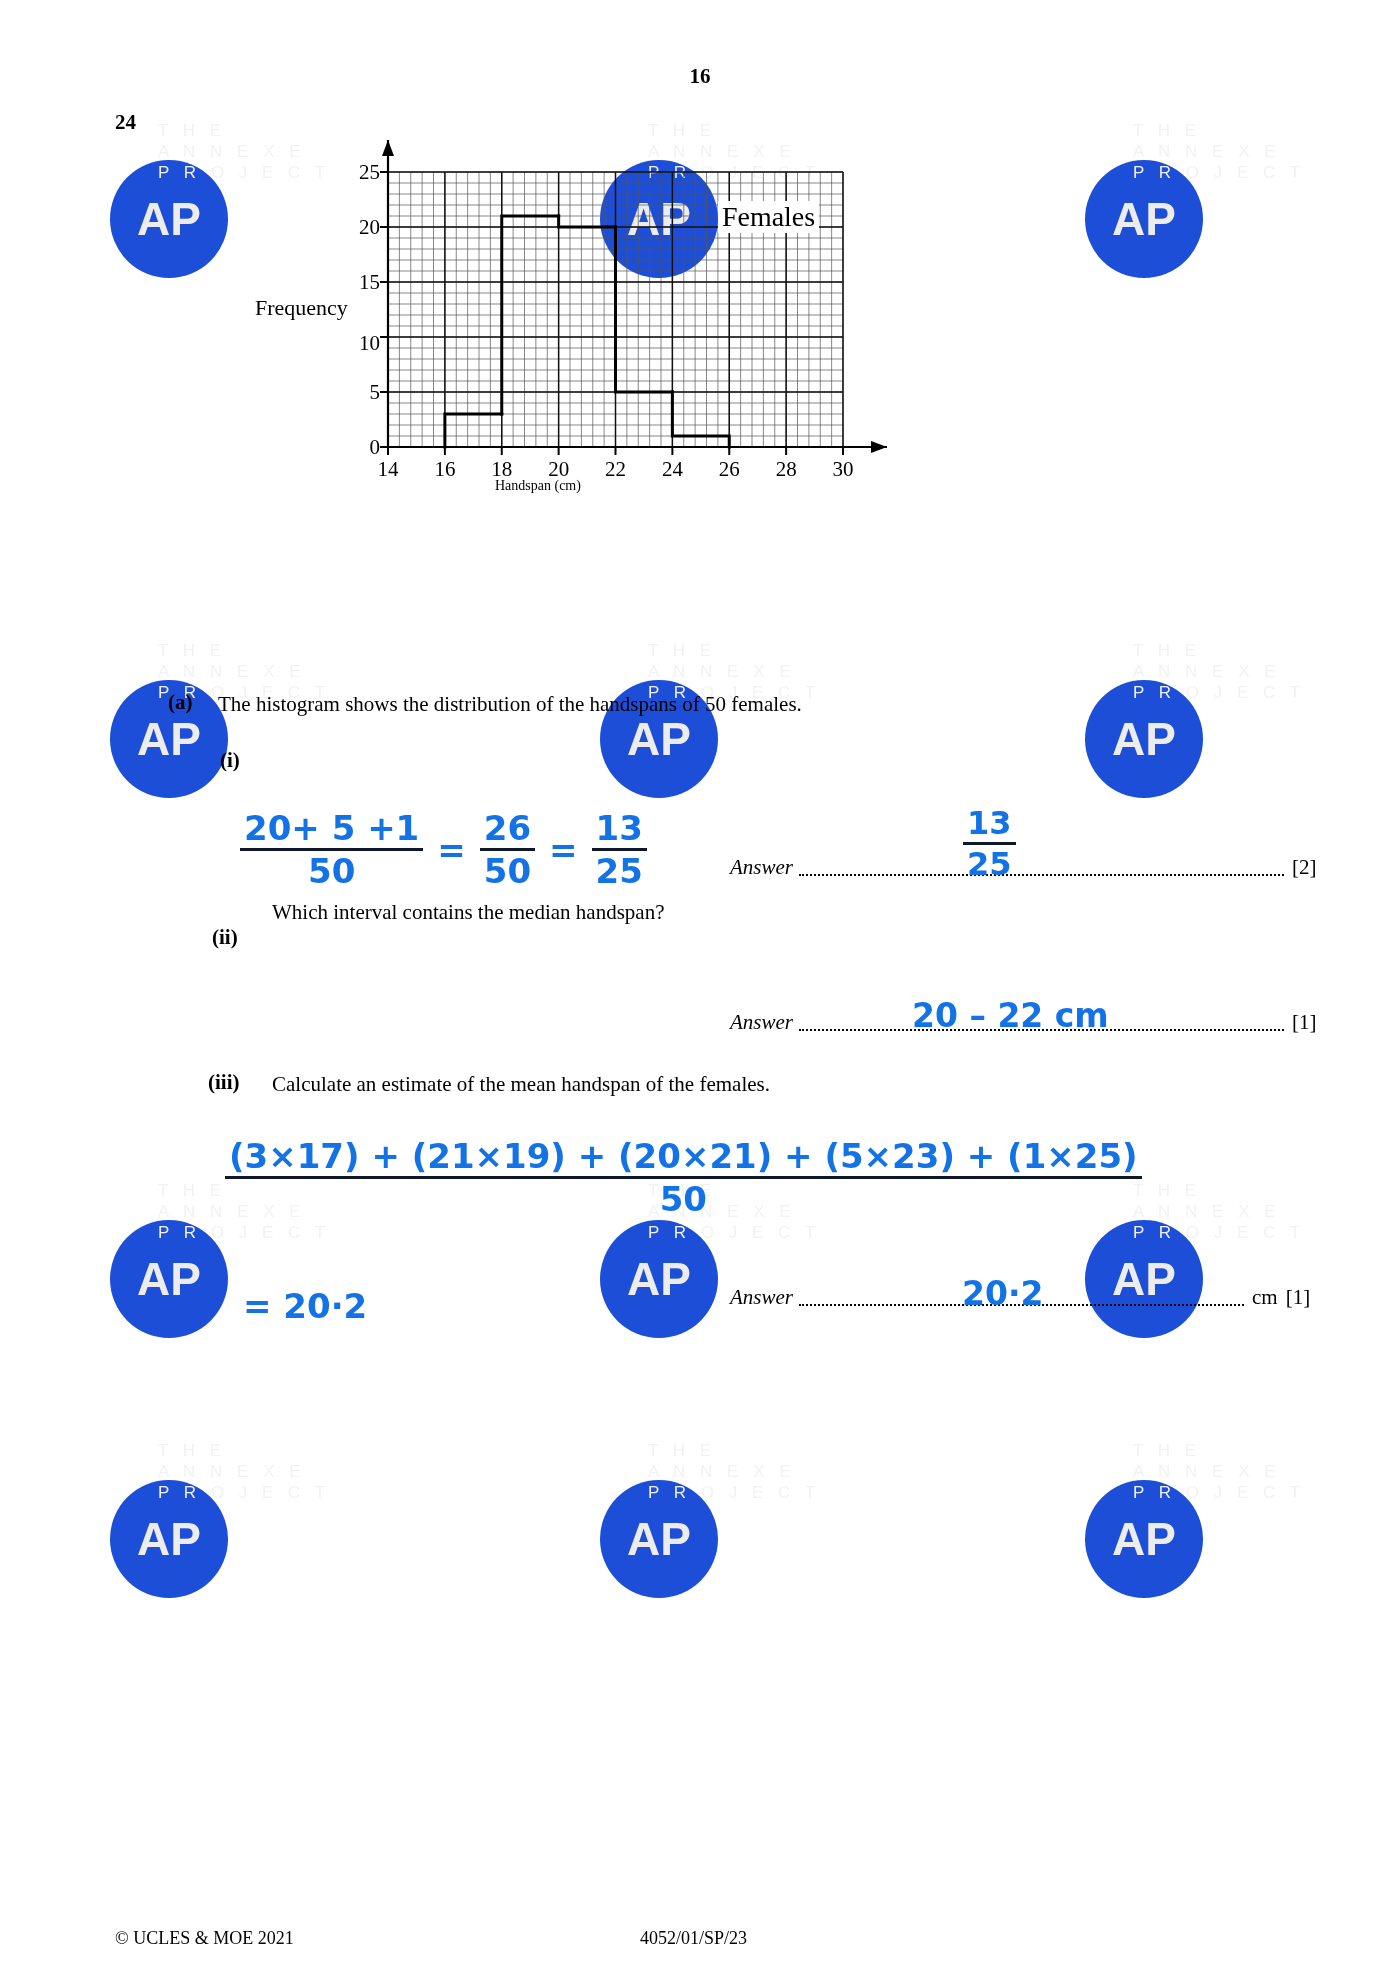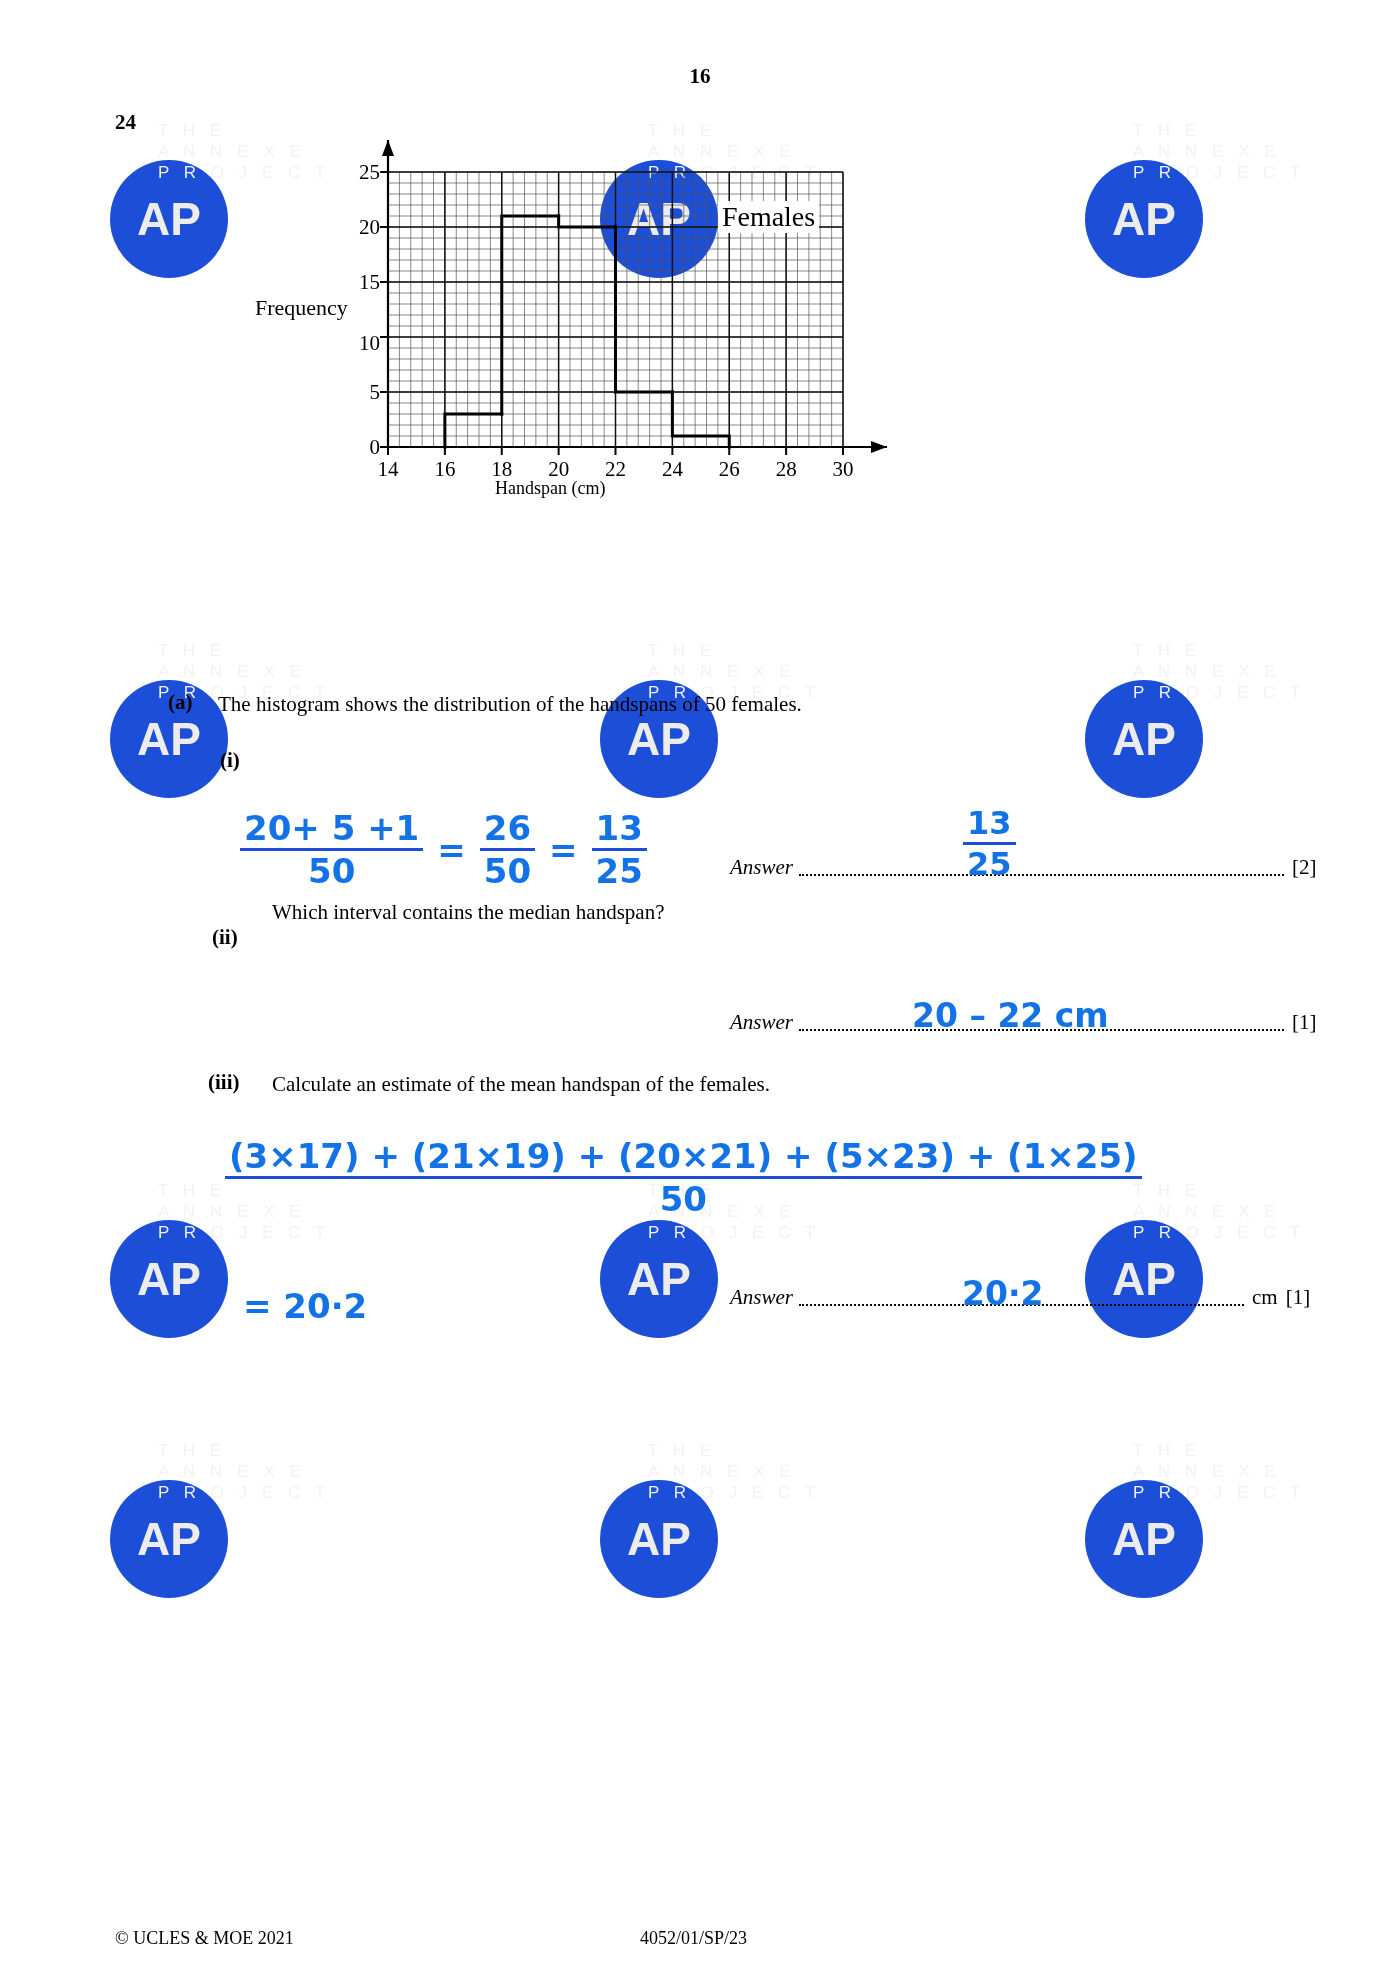--- a/index.html
+++ b/index.html
@@ -36,21 +36,21 @@
     position:absolute;top:110px;left:115px;
     font-weight:bold;font-size:21px;
   }
 
   
   .chart-wrap{position:absolute;left:340px;top:130px;width:560px;height:390px;}
   .freq-label{
     position:absolute;left:-85px;top:165px;font-size:22px;white-space:nowrap;
   }
   .xaxis-label{
-    position:absolute;left:155px;top:348px;font-size:18px;white-space:nowrap;
+    position:absolute;left:155px;top:348px;font-size:14px;white-space:nowrap;
   }
   .plot{position:absolute;left:48px;top:42px;width:455px;height:275px;}
   .ytick{
     position:absolute;right:calc(100% + 8px);
     font-size:21px;line-height:1;transform:translateY(-50%);
     white-space:nowrap;
   }
   .xtick{
     position:absolute;top:calc(100% + 12px);
     font-size:21px;line-height:1;transform:translateX(-50%);
@@ -79,21 +79,21 @@
 
   
   .hw{
     position:absolute;color:#1373e6;
     font-family:"DejaVu Sans",sans-serif;
     font-weight:bold;
     margin-top:16px;
   }
   .frac{display:inline-block;text-align:center;vertical-align:middle;}
   .frac .num{display:block;padding:0 4px;}
-  .frac .den{display:block;border-top:3px solid #1d4ed8;padding:0 4px;}
+  .frac .den{display:block;border-top:3px solid #0f172a;padding:0 4px;}
   .hrow{display:flex;align-items:center;gap:14px;}
 
   
   .footer{position:absolute;bottom:52px;left:0;width:1400px;font-size:18px;}
   .footer .left{position:absolute;left:115px;white-space:nowrap;}
   .footer .right{position:absolute;left:640px;white-space:nowrap;}
 </style>
 </head>
 <body>
 

